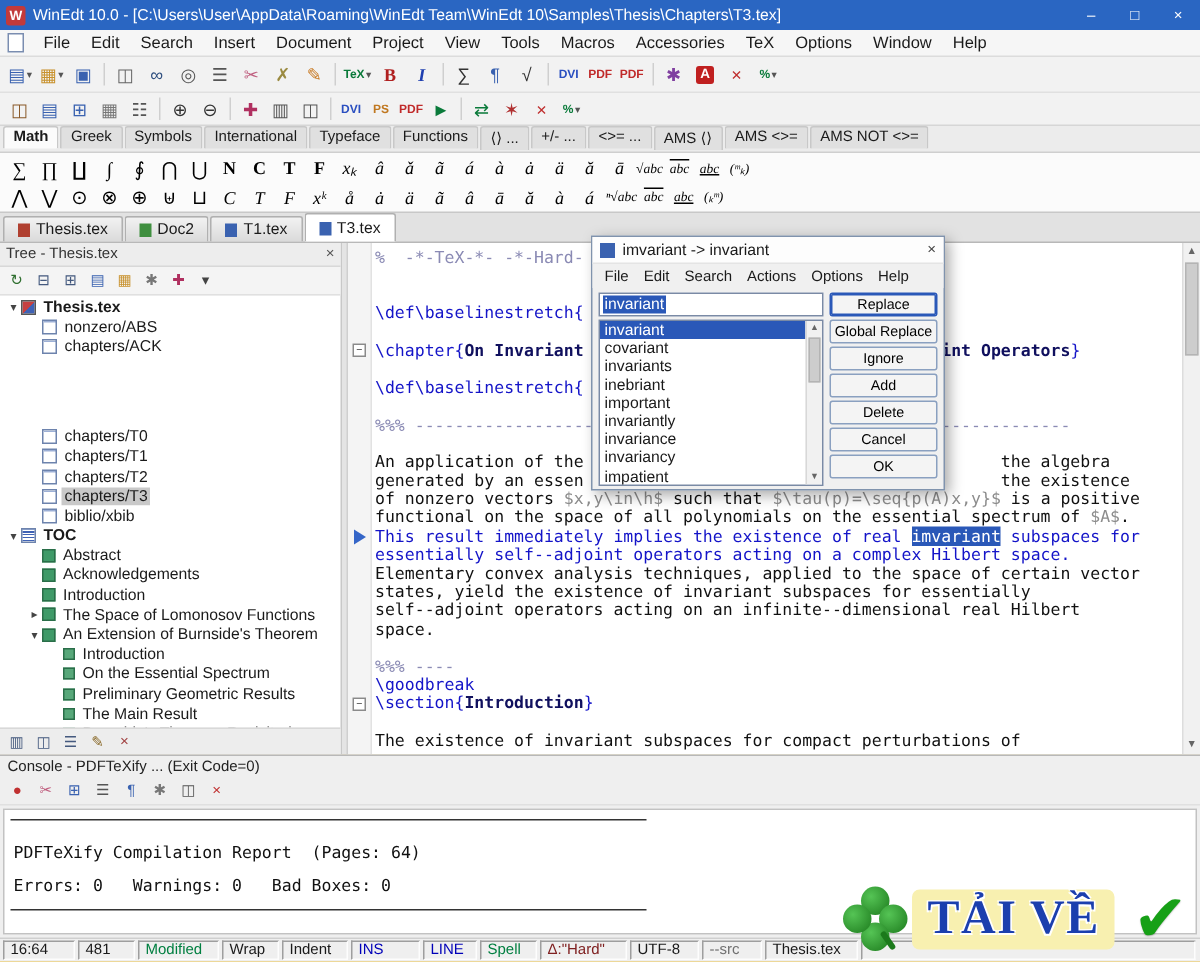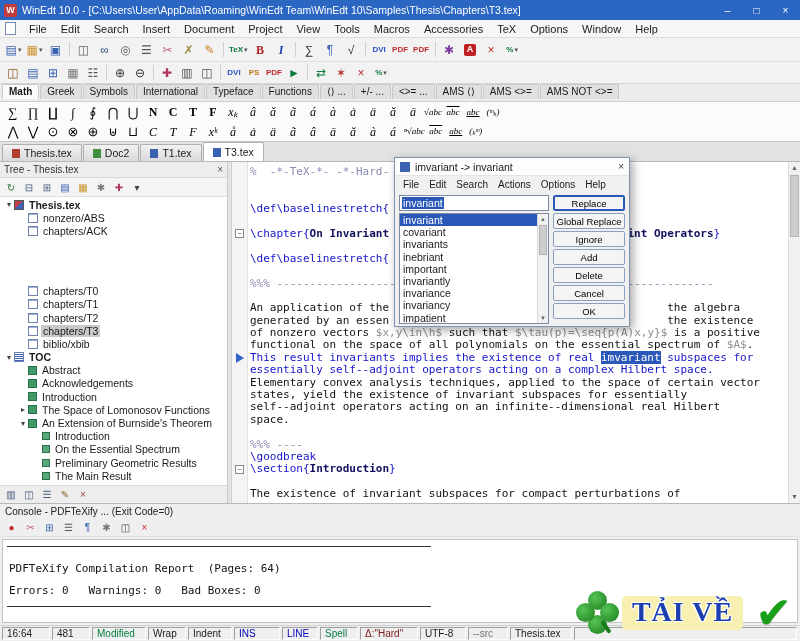--- a/index.html
+++ b/index.html
@@ -121,21 +121,21 @@
 .dlg-thumb{position:absolute;left:1px;right:1px;top:11px;height:30px;background:#cdcdcd;border:1px solid #b4b4b4}
 .dlg-btns{position:absolute;left:158px;top:37px;width:72px}
 .dlg-btn{display:block;width:72px;height:16px;margin-bottom:2px;font-size:9.5px;background:#f4f4f4;border:1px solid #8aa0c0;border-radius:2px;font-family:inherit;padding:0;white-space:nowrap}
 .dlg-btn.default{border:1px solid #2a58b8;box-shadow:inset 0 0 0 1px #2a58b8}
 
 .watermark{position:absolute;right:8px;bottom:6px;z-index:99;display:flex;align-items:center}
 .clover{position:relative;width:44px;height:44px;margin-right:2px;flex:none}
 .clover i{position:absolute;width:19px;height:19px;background:radial-gradient(circle at 35% 35%,#55c455,#1c7a1c);border-radius:50%}
 .clover .l1{left:12px;top:0}.clover .l2{left:24px;top:12px}.clover .l3{left:12px;top:24px}.clover .l4{left:0;top:12px}
 .clover .stem{position:absolute;width:4px;height:14px;background:#1c7a1c;left:28px;top:29px;transform:rotate(-35deg);border-radius:2px}
-.wm-text{font-family:"Liberation Serif",serif;font-weight:bold;font-size:28px;color:#1b3fae;letter-spacing:1px;line-height:1.1;background:#f8f0b0;border-radius:5px;padding:1px 10px 3px;text-shadow:-1px -1px 0 #fff,1px -1px 0 #fff,-1px 1px 0 #fff,1px 1px 0 #fff}
+.wm-text{font-family:"Liberation Serif",serif;font-weight:bold;font-size:32px;color:#1b3fae;letter-spacing:1px;line-height:1.1;background:#f8f0b0;border-radius:5px;padding:1px 10px 3px;text-shadow:-1px -1px 0 #fff,1px -1px 0 #fff,-1px 1px 0 #fff,1px 1px 0 #fff}
 .wm-check{font-size:44px;color:#17a017;margin-left:12px;line-height:1;text-shadow:0 1px 1px rgba(0,0,0,.25)}
 </style>
 </head>
 <body>
 
 <header class="band titlebar">
   <span class="app-icon">W</span>
   <span class="title-text">WinEdt 10.0 - [C:\Users\User\AppData\Roaming\WinEdt Team\WinEdt 10\Samples\Thesis\Chapters\T3.tex]</span>
   <span class="win-btns">
     <span class="win-btn">–</span>
@@ -657,21 +657,21 @@
         <div class="ed-line"><span class="s-k">\chapter{</span><span class="s-b">On Invariant Subspaces of Essentially Self--Adjoint Operators</span><span class="s-k">}</span></div>
         <div class="ed-line"></div>
         <div class="ed-line"><span class="s-k">\def\baselinestretch{</span></div>
         <div class="ed-line"></div>
         <div class="ed-line"><span class="s-c">%%% ------------------------------------------------------------------</span></div>
         <div class="ed-line"></div>
         <div class="ed-line"><span class="s-t">An application of the                                          the algebra</span></div>
         <div class="ed-line"><span class="s-t">generated by an essen                                          the existence</span></div>
         <div class="ed-line"><span class="s-t">of nonzero vectors </span><span class="s-m">$x,y\in\h$</span><span class="s-t"> such that </span><span class="s-m">$\tau(p)=\seq{p(A)x,y}$</span><span class="s-t"> is a positive</span></div>
         <div class="ed-line"><span class="s-t">functional on the space of all polynomials on the essential spectrum of </span><span class="s-m">$A$</span><span class="s-t">.</span></div>
-        <div class="ed-line"><span class="s-hl">This result invariants implies the existence of real </span><span class="s-sel">imvariant</span><span class="s-hl"> subspaces for</span></div>
+        <div class="ed-line"><span class="s-hl">This result immediately implies the existence of real </span><span class="s-sel">imvariant</span><span class="s-hl"> subspaces for</span></div>
         <div class="ed-line"><span class="s-hl">essentially self--adjoint operators acting on a complex Hilbert space.</span></div>
         <div class="ed-line"><span class="s-t">Elementary convex analysis techniques, applied to the space of certain vector</span></div>
         <div class="ed-line"><span class="s-t">states, yield the existence of invariant subspaces for essentially</span></div>
         <div class="ed-line"><span class="s-t">self--adjoint operators acting on an infinite--dimensional real Hilbert</span></div>
         <div class="ed-line"><span class="s-t">space.</span></div>
         <div class="ed-line"></div>
         <div class="ed-line"><span class="s-c">%%% ----</span></div>
         <div class="ed-line"><span class="s-k">\goodbreak</span></div>
         <div class="ed-line"><span class="s-k">\section{</span><span class="s-b">Introduction</span><span class="s-k">}</span></div>
         <div class="ed-line"></div>

